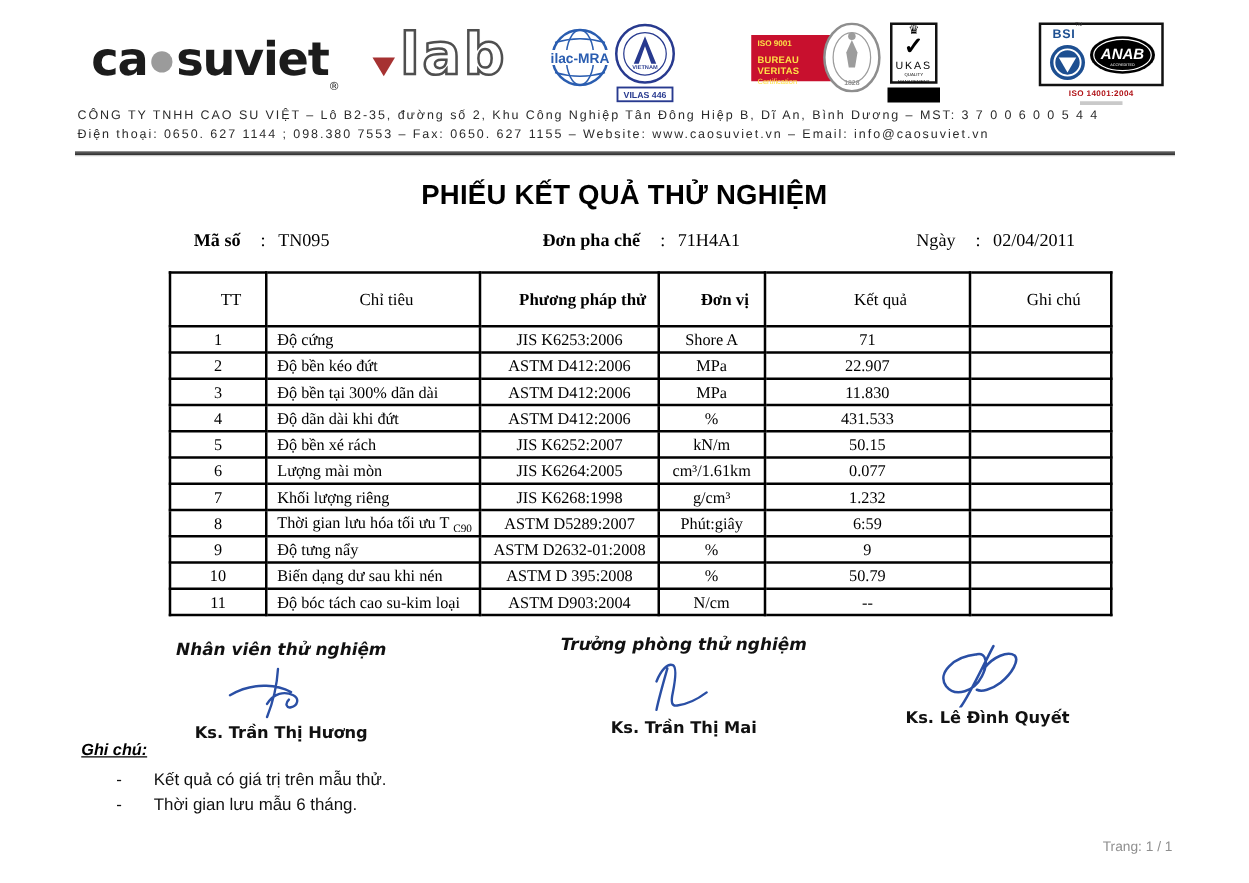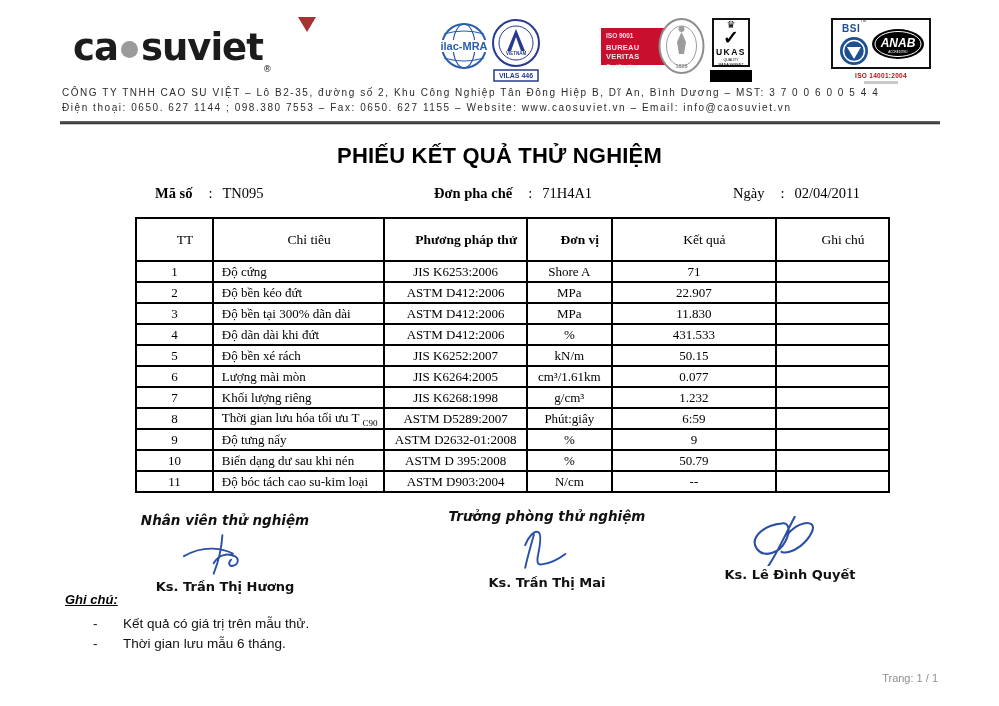--- a/index.html
+++ b/index.html
@@ -11,31 +11,31 @@
   .logo-caosuviet .dot { display:inline-block; width:17px; height:17px; background:#9b9b9b; border-radius:50%; margin:0 3px 2px 3px; }
   .logo-caosuviet .reg { font-size:9px; font-weight:400; vertical-align:-12px; }
 
   .logo-lab { position:absolute; left:298px; top:16px; white-space:nowrap; }
   .logo-lab .tri { display:inline-block; width:0; height:0; border-left:9px solid transparent; border-right:9px solid transparent; border-top:15px solid #a63232; margin-right:4px; vertical-align:-2px; }
   .logo-lab .word { font-family:"DejaVu Sans", sans-serif; font-weight:700; font-size:46px; color:#ffffff; -webkit-text-stroke:2px #4f4f4f; text-shadow:0 0 1px #4f4f4f; letter-spacing:2px; }
 
   .logo-ilac { position:absolute; left:440px; top:20px; }
   .logo-vilas { position:absolute; left:487px; top:17px; }
   .logo-bv { position:absolute; left:601px; top:18px; width:104px; height:56px; }
-  .logo-bv .redbox { position:absolute; left:0; top:10px; width:66px; height:37px; background:#c8102e; color:#e5e5e5; font-family:"Liberation Sans", sans-serif; padding:4px 0 0 5px; }
+  .logo-bv .redbox { position:absolute; left:0; top:10px; width:66px; height:37px; background:#c8102e; color:#fde047; font-family:"Liberation Sans", sans-serif; padding:4px 0 0 5px; }
   .logo-bv .l1 { font-size:6.5px; font-weight:700; }
   .logo-bv .l2 { font-size:7.5px; font-weight:800; margin-top:4px; letter-spacing:0.2px; }
   .logo-bv .l3 { font-size:6px; margin-top:2px; }
   .logo-bv .emblem { position:absolute; left:57px; top:0; }
 
   .logo-ukas { position:absolute; left:712px; top:18px; width:42px; }
   .logo-ukas .box { width:38px; height:49px; border:2px solid #111; background:#fff; text-align:center; font-family:"Liberation Sans", sans-serif; }
   .logo-ukas .crown { font-size:10px; line-height:10px; }
   .logo-ukas .check { font-size:19px; line-height:16px; font-weight:700; }
-  .logo-ukas .ukas { font-size:8.5px; font-weight:700; letter-spacing:1.5px; margin-top:1px; }
+  .logo-ukas .ukas { font-size:8.5px; font-weight:400; letter-spacing:1.5px; margin-top:1px; }
   .logo-ukas .sub { font-size:3.5px; line-height:4px; margin-top:1px; }
   .logo-ukas .blackbar { width:42px; height:12px; background:#000; margin-top:3px; margin-left:-2px; }
 
   .logo-bsi { position:absolute; left:831px; top:18px; width:100px; text-align:center; font-family:"Liberation Sans", sans-serif; }
   .logo-bsi .box { width:100px; height:51px; border:2.5px solid #111; background:#fff; display:flex; align-items:center; justify-content:space-between; padding:2px 4px; }
   .logo-bsi .bsiwrap { text-align:center; width:34px; }
   .logo-bsi .bsiname { color:#1d4f91; font-weight:800; font-size:10px; letter-spacing:0.5px; }
   .logo-bsi .tm { font-size:4px; vertical-align:top; color:#333; }
   .logo-bsi .iso-line { color:#b01116; font-size:6.5px; font-weight:700; margin-top:3px; letter-spacing:0.3px; }
   .logo-bsi .tinybar { width:34px; height:3px; background:#c9c9c9; margin:2px auto 0; }
@@ -82,21 +82,21 @@
   .footer { position:absolute; right:61px; top:672px; font-family:"Liberation Sans", sans-serif; font-size:11px; color:#8f8f8f; }
 </style>
 </head>
 <body>
 
 <div class="logo-caosuviet">
   <span>ca</span><span class="dot"></span><span>suviet</span><span class="reg">®</span>
 </div>
 
 <div class="logo-lab">
-  <span class="tri"></span>
+  <span class="tri"></span><span class="word">lab</span>
 </div>
 
 <div class="logo-ilac">
   <svg width="48" height="52" viewBox="0 0 48 52">
     <circle cx="24" cy="26" r="22" fill="none" stroke="#2a5db0" stroke-width="2"></circle>
     <ellipse cx="24" cy="26" rx="11" ry="22" fill="none" stroke="#2a5db0" stroke-width="1.2"></ellipse>
     <path d="M4 14 Q24 8 44 14 M4 38 Q24 44 44 38" fill="none" stroke="#2a5db0" stroke-width="1.2"></path>
     <rect x="0" y="20" width="48" height="12" fill="#ffffff"></rect>
     <text x="24" y="30" text-anchor="middle" font-family="Liberation Sans, sans-serif" font-size="11" font-weight="bold" fill="#2a5db0">ilac-MRA</text>
   </svg>

